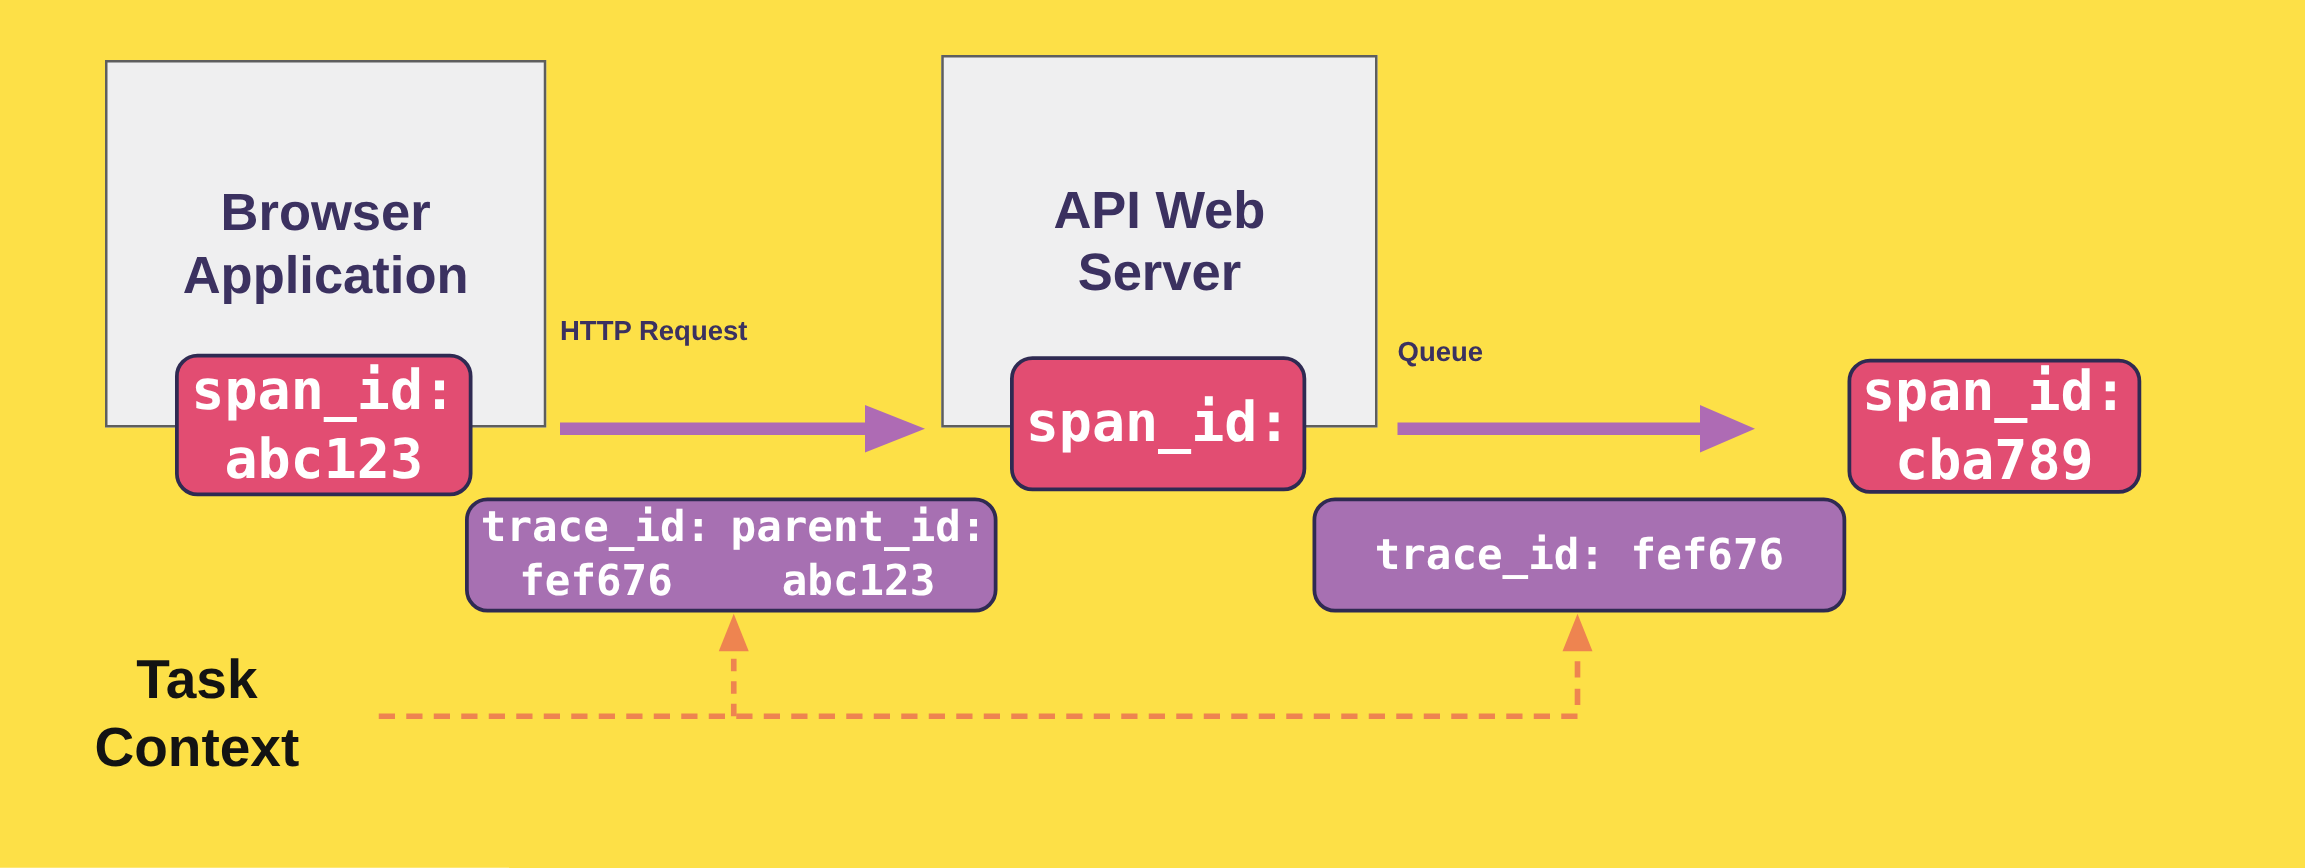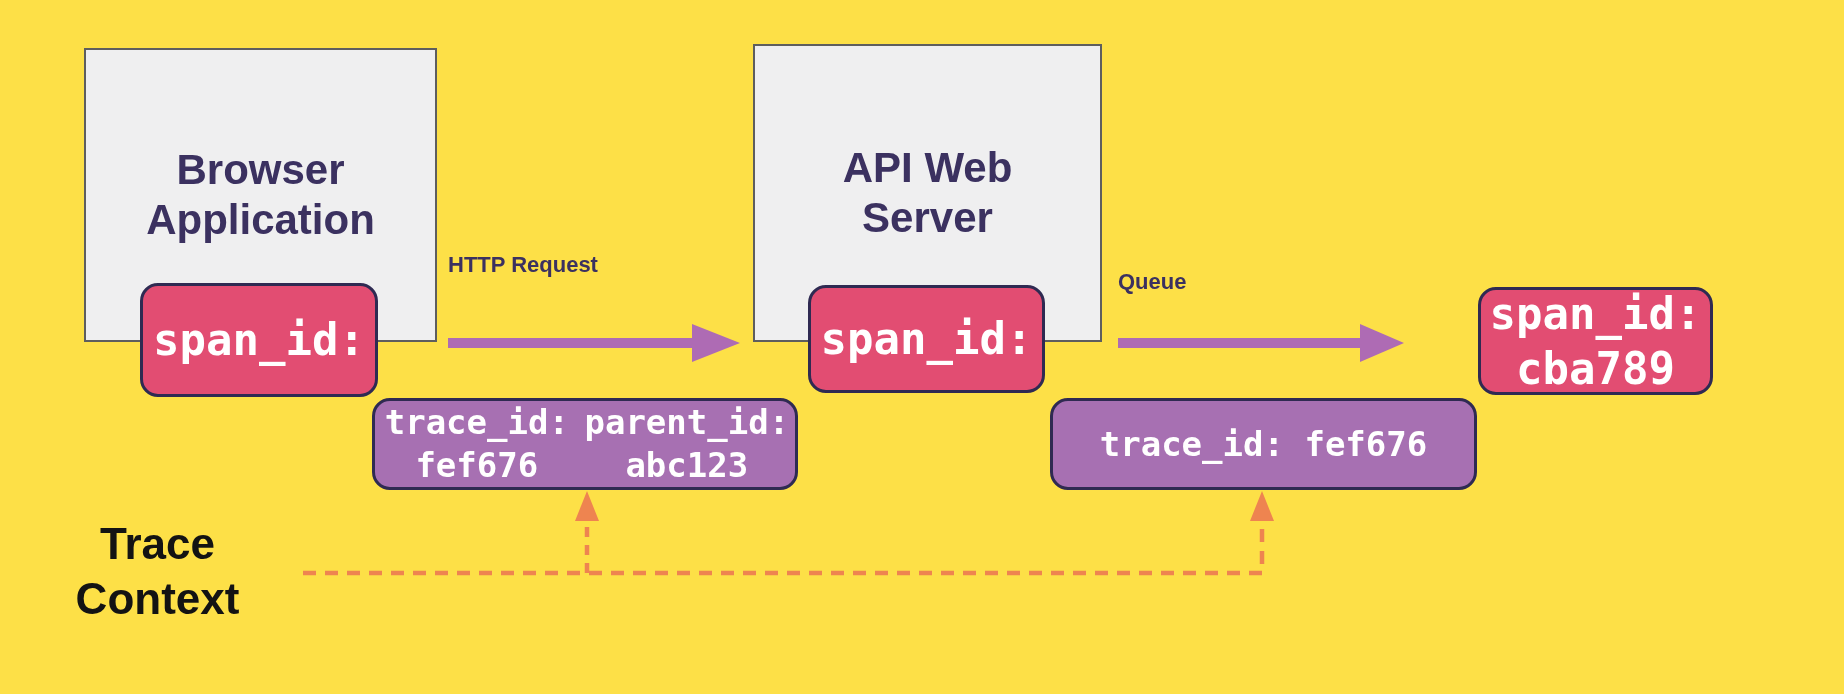--- a/index.html
+++ b/index.html
@@ -120,35 +120,36 @@
 
   <div class="node node1">
     <div class="node-title">Browser Application</div>
   </div>
   <div class="node node2">
     <div class="node-title">API Web Server</div>
   </div>
 
   <div class="span-badge badge1">
     <span>span_id:</span>
+    <span>abc123</span>
   </div>
   <div class="span-badge badge2">
     <span>span_id:</span>
   </div>
   <div class="span-badge badge3">
     <span>span_id:</span>
     <span>cba789</span>
   </div>
 
   <div class="flow-label flow-label1">HTTP Request</div>
   <div class="flow-label flow-label2">Queue</div>
 
   <div class="trace-box trace-box1">
     <span>trace_id: fef676</span>
     <span>parent_id: abc123</span>
   </div>
   <div class="trace-box trace-box2">
     <span>trace_id: fef676</span>
   </div>
 
-  <div class="trace-context-label">Trace Context</div>
+  <div class="trace-context-label">Task Context</div>
 
 </div>
 
 </body></html>

